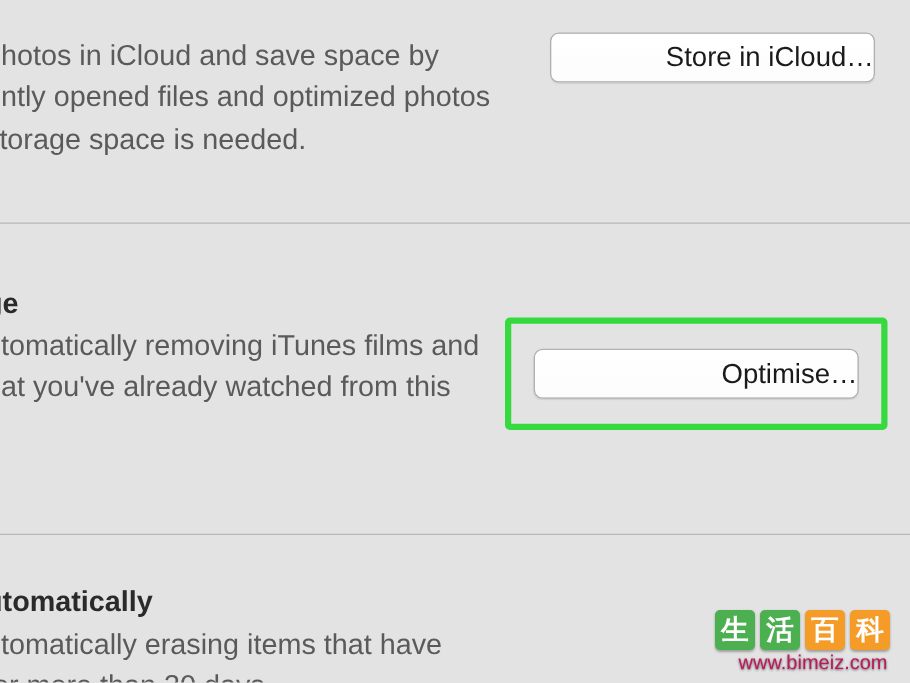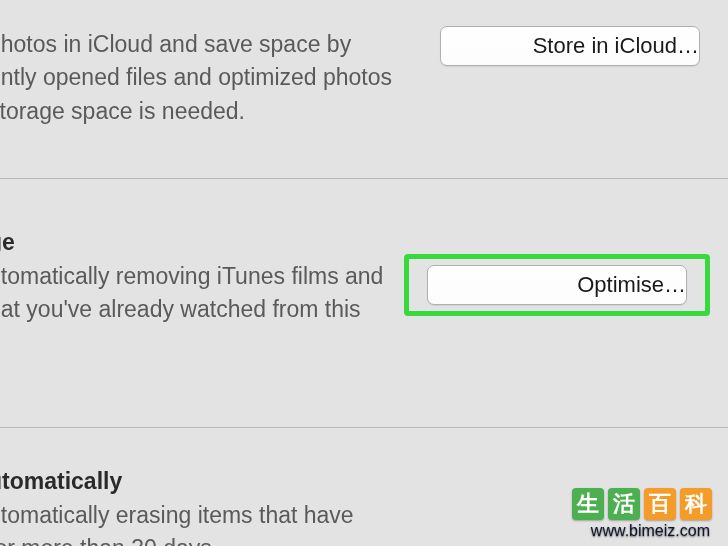--- a/index.html
+++ b/index.html
@@ -73,21 +73,21 @@
       top: 254px;
       border: 5px solid #36d93e;
       border-radius: 4px;
       padding: 6px 6px;
       width: 284px;
       box-sizing: content-box;
     }
     .btn-2 {
       position: static;
       width: 260px;
-      margin: 0 auto;
+      margin: 14px auto;
       display: block;
     }
     .watermark-chinese {
       position: absolute;
       right: 16px;
       bottom: 26px;
       display: flex;
       gap: 4px;
     }
     .cn-char {
@@ -102,21 +102,21 @@
       font-weight: 700;
       box-shadow: 0 1px 2px rgba(0,0,0,0.3);
     }
     .cn-char.orange {
       background: #f59b28;
     }
     .watermark-url {
       position: absolute;
       right: 18px;
       bottom: 6px;
-      color: #0f172a;
+      color: #be185d;
       font-size: 16px;
       text-shadow: 0 1px 2px rgba(0,0,0,0.6);
       font-weight: 500;
     }
   </style>
 </head>
 <body>
 
 <div class="section section-1">
   <div class="desc-text">

